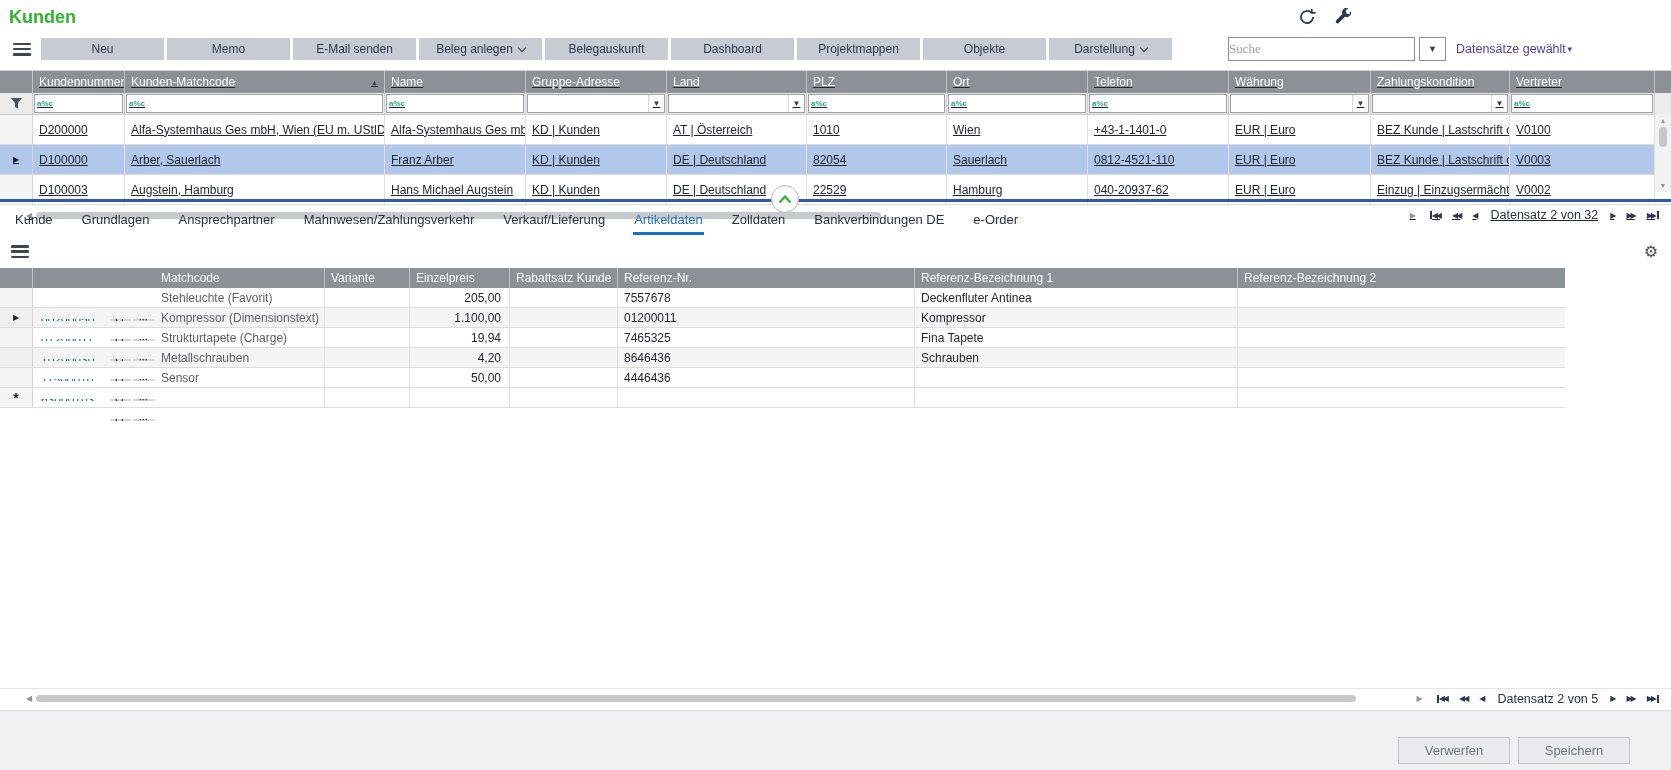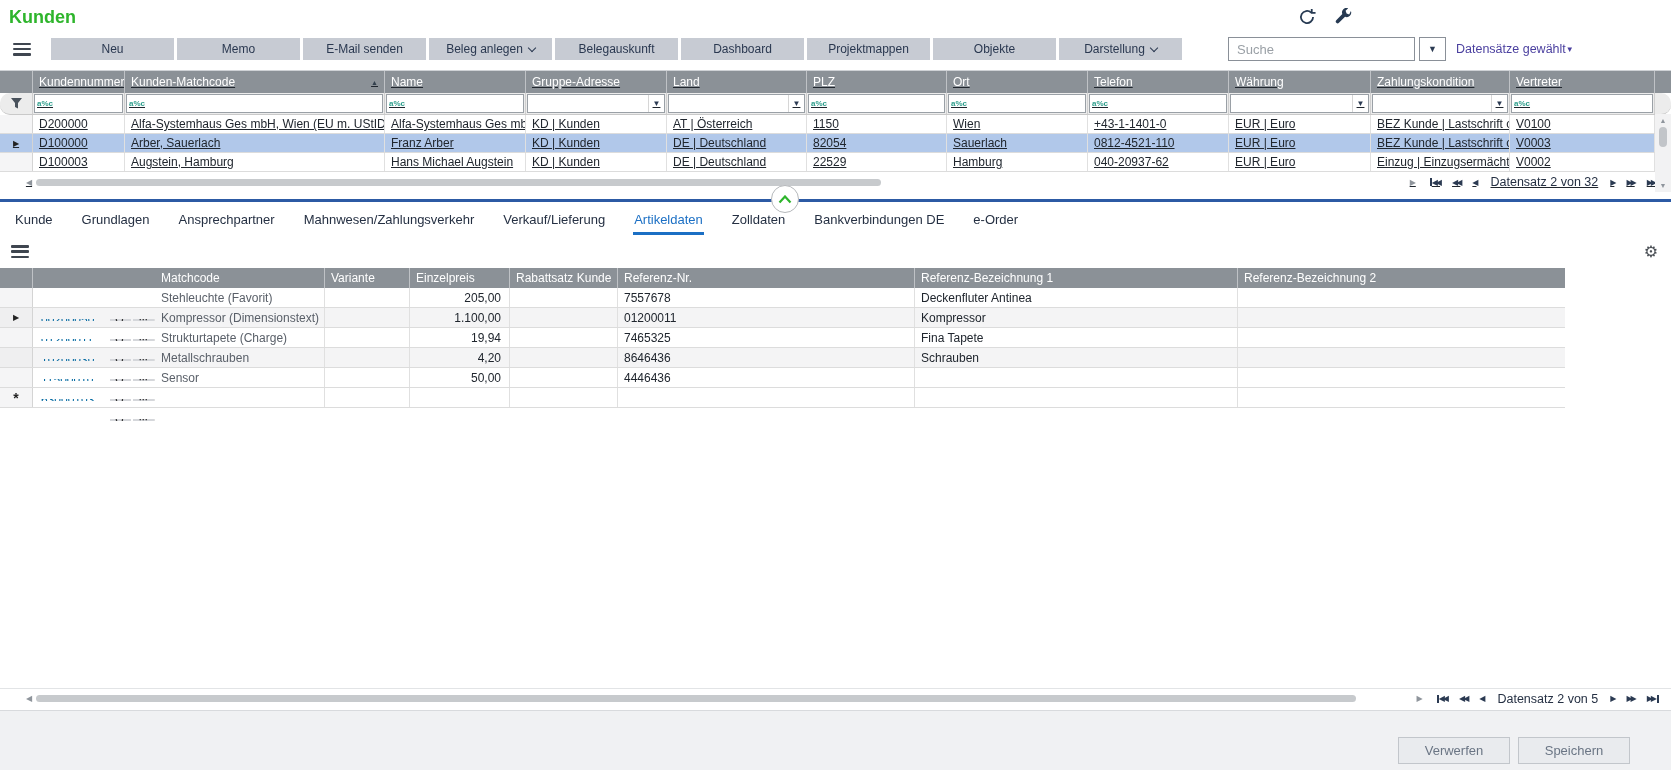--- a/index.html
+++ b/index.html
@@ -9,28 +9,28 @@
   
   .app-header { position:absolute; left:0; top:0; width:1366px; height:36px; background:#fff; }
   .page-title { position:absolute; left:9px; top:7px; font-size:18px; font-weight:bold; color:#2eb52c; }
   .hdr-icons { position:absolute; right:14px; top:8px; display:flex; gap:18px; }
   .hdr-icon { width:18px; height:18px; cursor:pointer; }
 
   
   .toolbar { position:absolute; left:0; top:36px; width:1671px; height:26px; display:flex; align-items:center; }
   .burger { width:18px; height:13px; margin-left:13px; display:flex; flex-direction:column; justify-content:space-between; cursor:pointer; }
   .burger i { display:block; height:2.5px; background:#3f4650; border-radius:1px; }
-  .tb-btns { display:flex; gap:3px; margin-left:20px; }
+  .tb-btns { display:flex; gap:3px; margin-left:10px; }
   .tb-btn { width:123px; height:22px; background:#c7cbd3; color:#2a3850; border:none;
             display:flex; align-items:center; justify-content:center; gap:6px; font-size:12px; cursor:pointer; }
   .chev { width:6px; height:6px; border-right:1.5px solid #2a3850; border-bottom:1.5px solid #2a3850;
           transform:rotate(45deg); margin-top:-3px; }
   .search-wrap { position:absolute; left:1228px; top:1px; display:flex; align-items:center; }
-  .search-input { width:187px; height:24px; border:1px solid #8a9098; padding:0 8px; font-size:13px;
-                  font-family:Liberation Sans, sans-serif; color:#ef4444; }
+  .search-input { width:187px; height:24px; border:1px solid #8a9098; padding:0 0; font-size:13px;
+                  font-family:Liberation Serif, serif; color:#ef4444; }
   .search-input::placeholder { color:#9aa0a6; }
   .filter-dd { width:27px; height:24px; border:1px solid #8a9098; background:#fff; margin-left:4px;
                display:flex; align-items:center; justify-content:center; font-size:9px; color:#2b3a52; cursor:pointer; }
   .records-sel { margin-left:10px; color:#4a3f9f; font-size:12.5px; cursor:pointer; display:flex; align-items:center; }
   .records-sel .dd { font-size:8px; }
 
   
   .hrow { display:flex; background:#8b9197; }
   .hcell { color:#fff; font-size:12px; padding:3px 6px; border-right:1px solid rgba(255,255,255,.45);
            white-space:nowrap; overflow:hidden; display:flex; align-items:center; gap:6px; cursor:pointer; }
@@ -38,28 +38,28 @@
   .dcell { padding:2px 6px; border-right:1px solid #e0e0e0; white-space:nowrap; overflow:hidden;
            display:flex; align-items:center; }
   .selcell { justify-content:center; background:#f5f5f6; border-right:1px solid #d4d4d4; color:#222; }
 
   
   .cgrid { position:absolute; left:0; top:70px; width:1671px; border-top:1px solid #cfd2d6;text-decoration:underline; }
   .c-sel{width:33px;} .c-knr{width:92px;} .c-match{width:260px;} .c-name{width:141px;}
   .c-grp{width:141px;} .c-land{width:140px;} .c-plz{width:140px;} .c-ort{width:141px;}
   .c-tel{width:141px;} .c-wae{width:142px;} .c-zk{width:139px;} .c-ver{width:145px;} .c-corner{width:16px;border-right:none;}
   .cgrid .hrow { height:22px; }
-  .frow { display:flex; height:22px; background:#ececec; border-bottom:1px solid #c9c9c9;border-radius:10px; }
+  .frow { display:flex; height:22px; background:#ececec; border-bottom:1px solid #c9c9c9; }
   .fcell { border-right:1px solid #cfcfcf; padding:1px; display:flex; }
   .fbox { flex:1; background:#fff; border:1px solid #9aa0a6; display:flex; align-items:center; cursor:text; }
   .fglyph { font-size:8px; color:#2e9e8c; margin-left:2px; letter-spacing:0; font-weight:bold; }
   .ddbtn { margin-left:auto; width:16px; height:100%; display:flex; align-items:center; justify-content:center;
            font-size:8px; color:#2b3a52; border-left:1px solid #d6d6d6; cursor:pointer; }
   .funnel-cell { width:33px; display:flex; align-items:center; justify-content:center; border-right:1px solid #cfcfcf; }
-  .cgrid .drow { height:19px; }
+  .cgrid .drow { height:30px; }
   .row-selected { background:#b1c8ea !important; }
   .row-selected .selcell { background:#b1c8ea; }
   .cur-marker { font-size:8px; color:#222; }
 
   
   .scrollnav { display:flex; align-items:center; height:20px; background:#fff; position:relative; }
   .sn-arrow { font-size:8px; color:#8f959c; width:14px; text-align:center; cursor:pointer; }
   .sn-track { height:7px; background:#c7cacd; border-radius:4px; cursor:pointer; }
   .nav { display:flex; align-items:center; gap:10px; margin-left:auto; margin-right:12px; }
   .nav-ic { display:flex; align-items:center; cursor:pointer; }
@@ -283,21 +283,21 @@
     <div class="fcell c-corner" style="border-right:none;"></div>
   </div>
 
   <div class="drow">
     <div class="dcell selcell c-sel"></div>
     <div class="dcell c-knr">D200000</div>
     <div class="dcell c-match">Alfa-Systemhaus Ges mbH, Wien (EU m. UStID, EW)</div>
     <div class="dcell c-name">Alfa-Systemhaus Ges mbH</div>
     <div class="dcell c-grp">KD  |  Kunden</div>
     <div class="dcell c-land">AT  |  Österreich</div>
-    <div class="dcell c-plz">1150</div>
+    <div class="dcell c-plz">1010</div>
     <div class="dcell c-ort">Wien</div>
     <div class="dcell c-tel">+43-1-1401-0</div>
     <div class="dcell c-wae">EUR  |  Euro</div>
     <div class="dcell c-zk">BEZ Kunde  |  Lastschrift od...</div>
     <div class="dcell c-ver">V0100</div>
   </div>
 
   <div class="drow row-selected">
     <div class="dcell selcell c-sel">
         <span class="cur-marker">▶</span>

